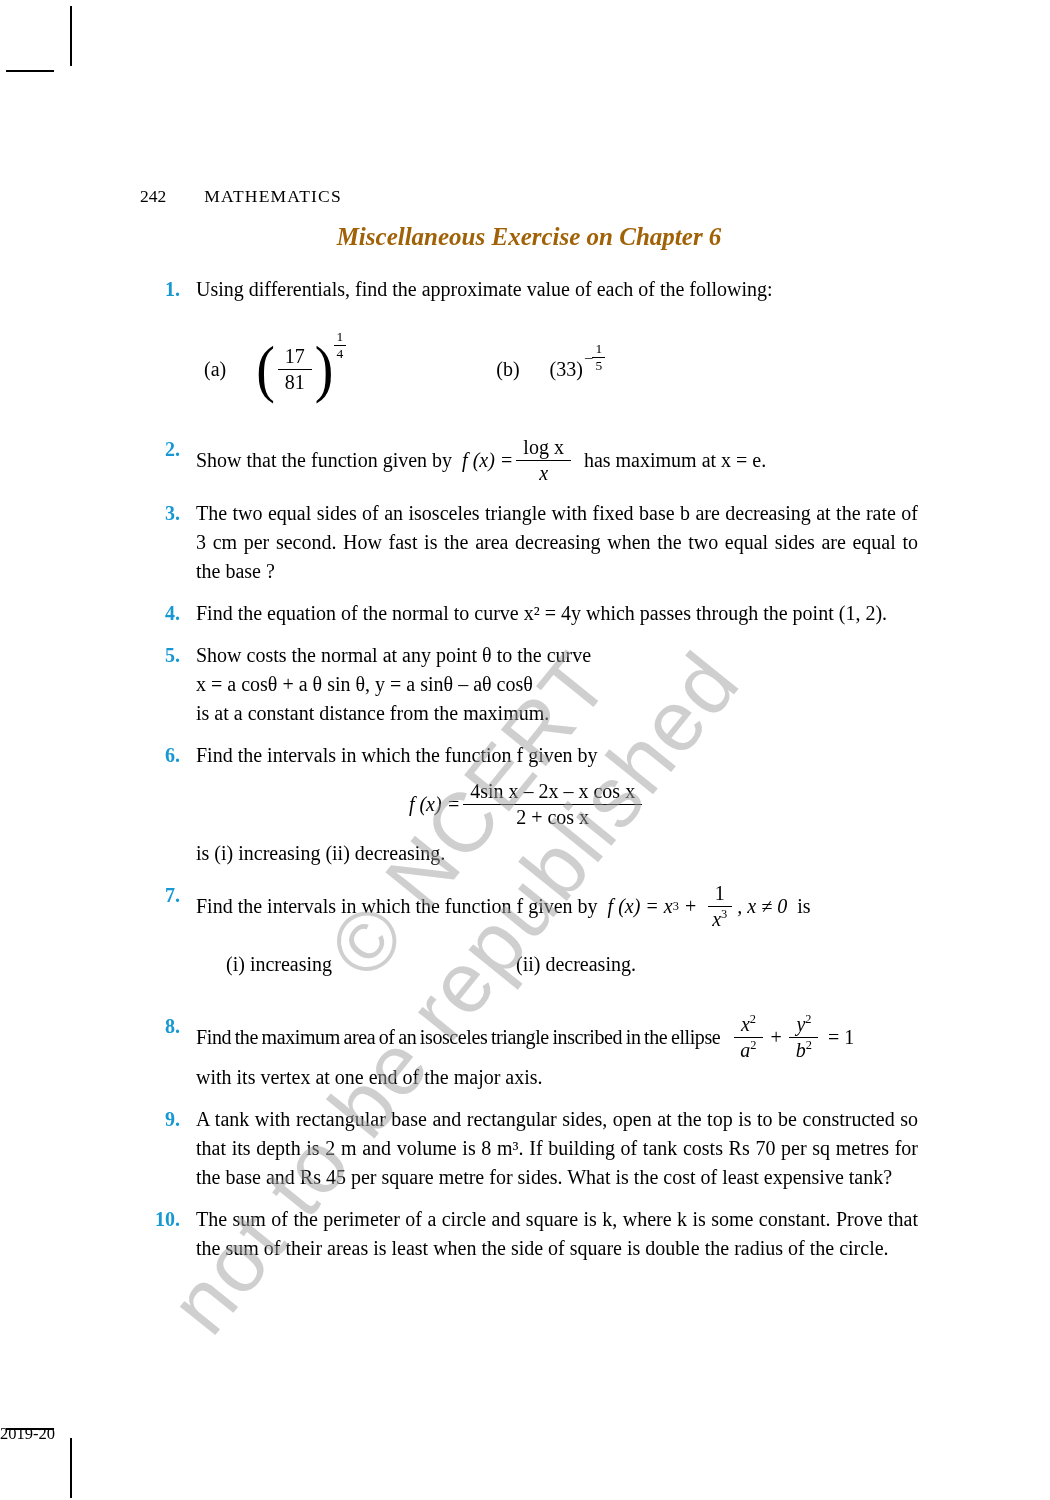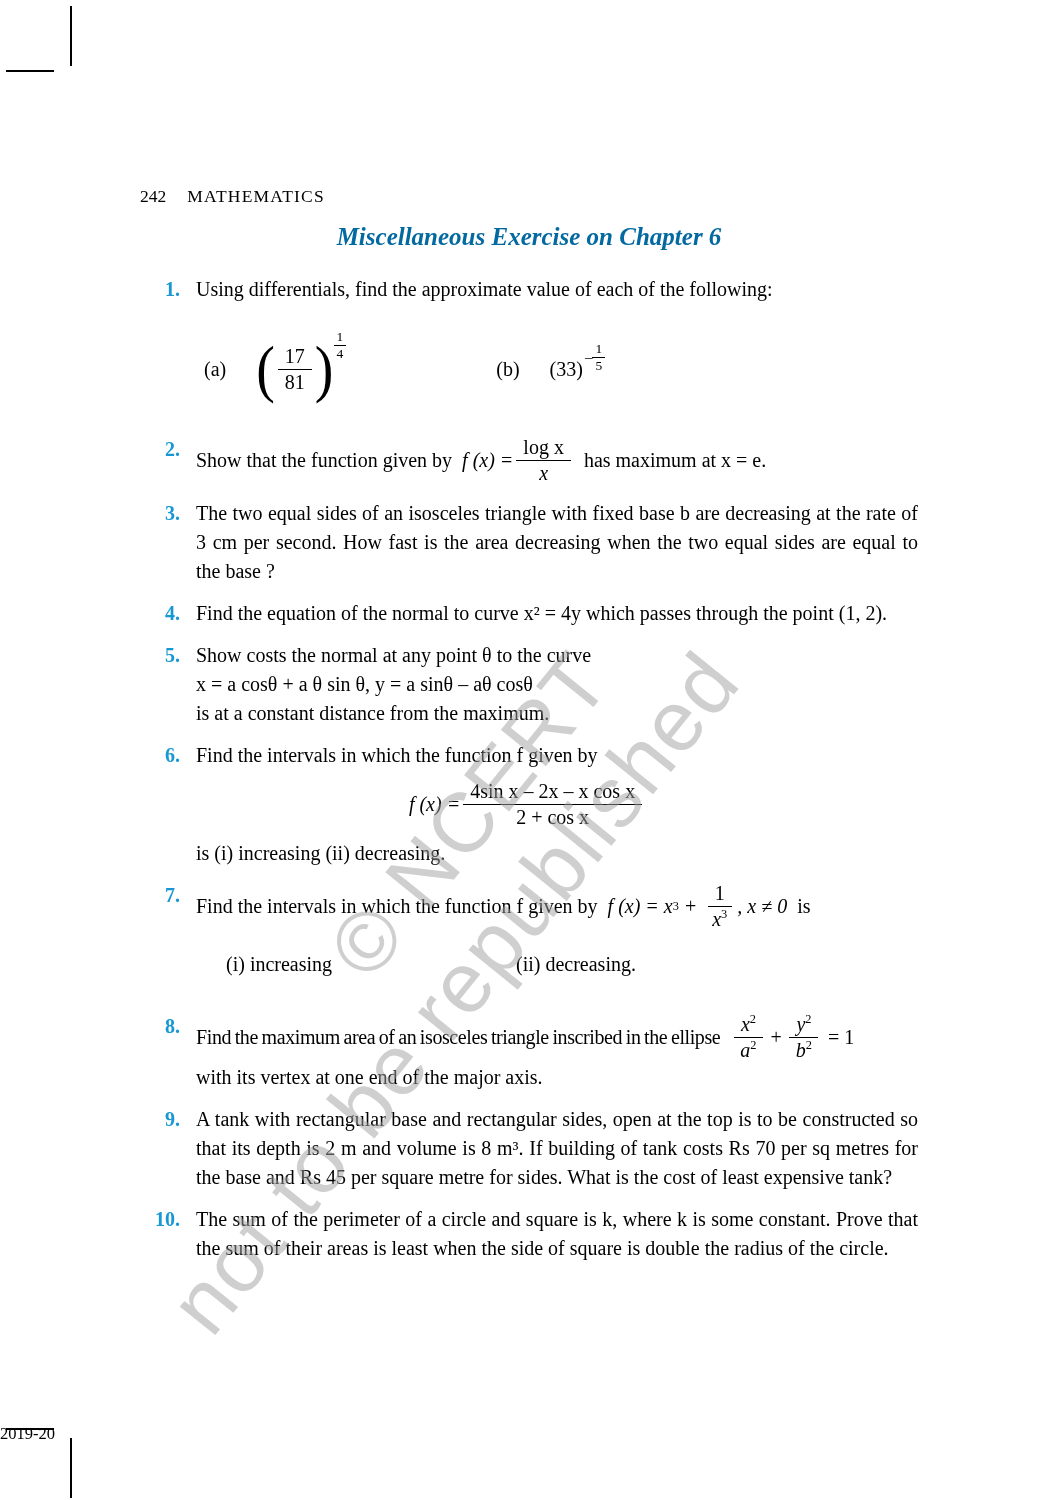--- a/index.html
+++ b/index.html
@@ -16,24 +16,24 @@
   .watermark{
     position:absolute;z-index:3;pointer-events:none;
     font-family:"Liberation Sans",sans-serif;font-weight:400;
     color:rgba(160,160,160,0.50);white-space:nowrap;
     transform-origin:0 0;letter-spacing:2px;
   }
   .wm1{left:310px;top:935px;font-size:84px;transform:rotate(-51deg);}
   .wm2{left:150px;top:1290px;font-size:86px;transform:rotate(-51deg);}
 
   .content{position:absolute;left:140px;top:186px;width:778px;z-index:2;}
-  .header{display:flex;align-items:baseline;font-size:17.5px;}
-  .book-title{letter-spacing:1.2px;margin-left:21px;}
+  .header{display:flex;align-items:baseline;gap:38px;font-size:17.5px;}
+  .book-title{letter-spacing:1.2px;}
   .title{
-    color:#0369a1;font-size:25px;font-weight:bold;font-style:italic;
+    color:#a16207;font-size:25px;font-weight:bold;font-style:italic;
     text-align:center;margin:16px 0 24px 0;
   }
   .problem{display:flex;margin-bottom:13px;font-size:20px;line-height:29px;}
   .pnum{width:40px;min-width:40px;text-align:right;color:#1798d4;font-weight:bold;margin-right:16px;}
   .pbody{flex:1;min-width:0;}
   .pbody p{margin:0;}
   .just{text-align:justify;}
   .it{font-style:italic;}
 
   

